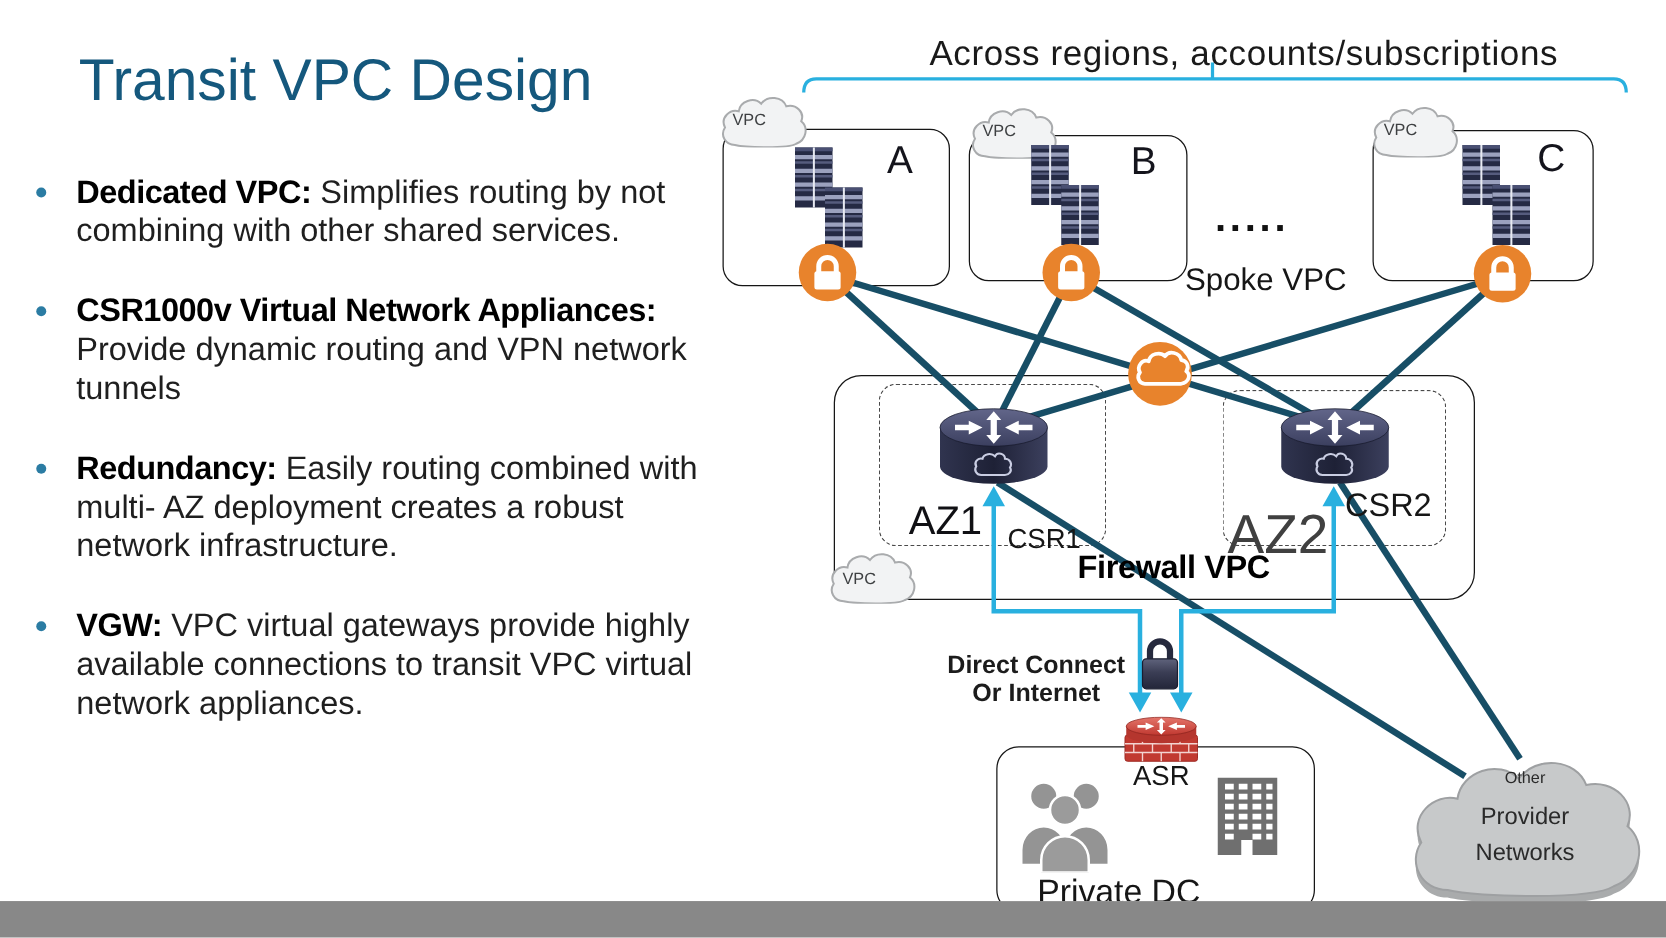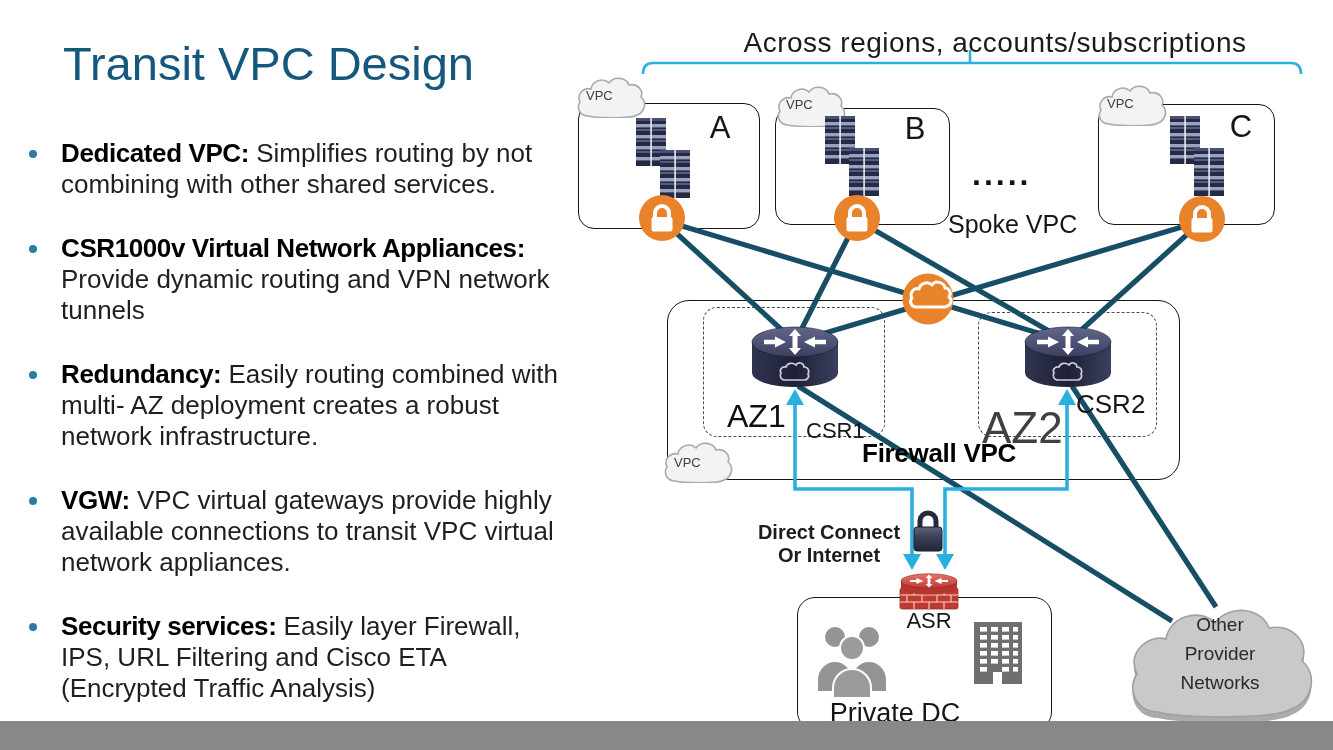--- a/index.html
+++ b/index.html
@@ -30,21 +30,20 @@
 
 <div class="slide">
 
   <h1 class="title">Transit VPC Design</h1>
 
   <ul class="bullets">
     <li><span class="lead">Dedicated VPC:</span><span> Simplifies routing by not combining with other shared services.</span></li>
     <li><span class="lead">CSR1000v Virtual Network Appliances:</span><span> Provide dynamic routing and VPN network tunnels</span></li>
     <li><span class="lead">Redundancy:</span><span> Easily routing combined with multi- AZ deployment creates a robust network infrastructure.</span></li>
     <li><span class="lead">VGW:</span><span> VPC virtual gateways provide highly available connections to transit VPC virtual network appliances.</span></li>
-    <li><span class="lead">Security services:</span><span> Easily layer Firewall, IPS, URL Filtering and Cisco ETA (Encrypted Traffic Analysis)</span></li>
   </ul>
 
   <div class="box" style="left:578px;top:103px;width:180px;height:124px;"></div>
   <div class="box" style="left:775px;top:108px;width:173px;height:115px;"></div>
   <div class="box" style="left:1098px;top:104px;width:175px;height:119px;"></div>
   <div class="box" style="left:667px;top:300px;width:511px;height:178px;border-radius:22px;"></div>
   <div class="dashedbox" style="left:703px;top:307px;width:180px;height:128px;"></div>
   <div class="dashedbox" style="left:978px;top:312px;width:177px;height:123px;"></div>
   <div class="box" style="left:797px;top:597px;width:253px;height:131px;border-radius:18px;"></div>
 
@@ -388,17 +387,17 @@
     </svg>
   </div>
   <div class="lbl ctr" style="left:795px;top:698px;width:200px;font-size:27px;">Private DC</div>
 
   <div class="icon" style="left:1122px;top:596px;">
     <svg width="192" height="134" viewBox="0 0 192 134">
       <path d="M36 116 C15 116 4 94 15 78 C4 57 26 38 44 43 C47 21 77 11 93 27 C107 8 139 11 147 32 C169 27 188 46 180 65 C196 78 191 105 169 113 C152 124 60 122 36 116 Z" fill="#A9ABAC" transform="translate(0,6)"></path>
       <path d="M36 116 C15 116 4 94 15 78 C4 57 26 38 44 43 C47 21 77 11 93 27 C107 8 139 11 147 32 C169 27 188 46 180 65 C196 78 191 105 169 113 C152 124 60 122 36 116 Z" fill="#C7C9CA" stroke="#9EA0A2" stroke-width="1.6"></path>
     </svg>
   </div>
-  <div class="lbl ctr" style="left:1140px;top:614px;width:160px;font-size:19px;color:#2a2a2a;">Other</div>
+  <div class="lbl ctr" style="left:1140px;top:614px;width:160px;font-size:13px;color:#2a2a2a;">Other</div>
   <div class="lbl ctr" style="left:1140px;top:643px;width:160px;font-size:19px;color:#2a2a2a;">Provider</div>
   <div class="lbl ctr" style="left:1140px;top:672px;width:160px;font-size:19px;color:#2a2a2a;">Networks</div>
 
 </div>
 
 </body></html>

